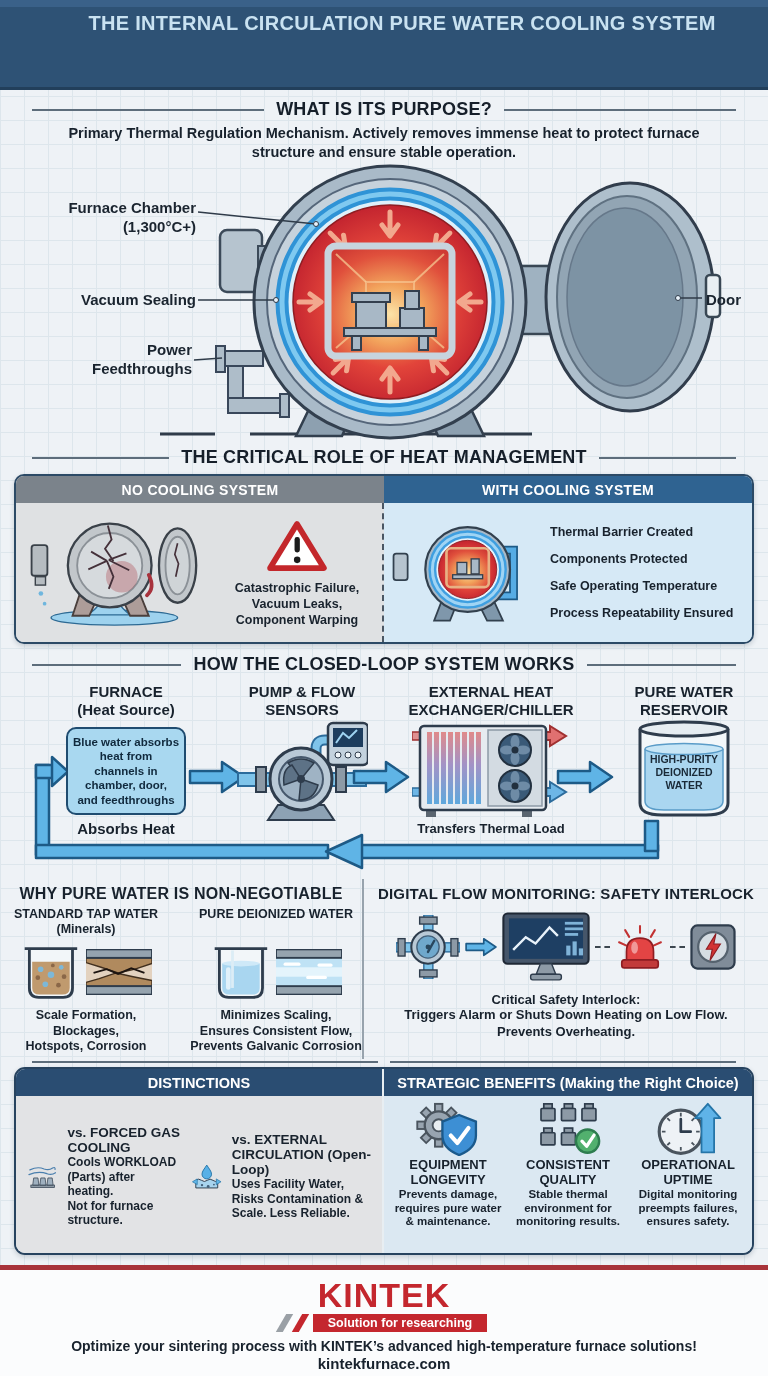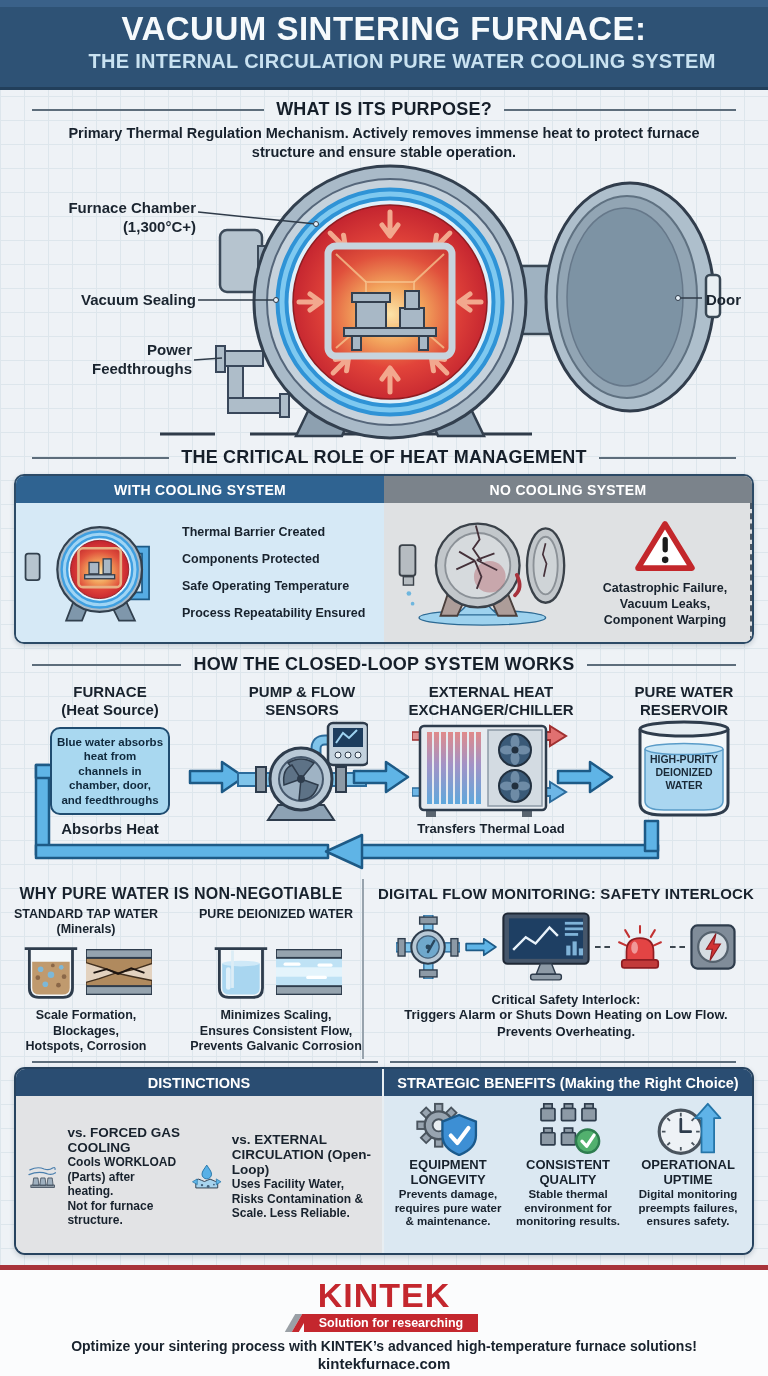--- a/index.html
+++ b/index.html
@@ -92,34 +92,33 @@
   .kd-body-r { flex:1; background:#dbe8f2; display:flex; justify-content:space-evenly; padding:5px 4px 3px; }
   .ben { width:120px; text-align:center; }
   .ben .icon { height:56px; display:flex; align-items:center; justify-content:center; }
   .ben .t { font-size:13px; font-weight:800; line-height:15px; }
   .ben .b { font-size:11.5px; font-weight:600; line-height:13.5px; margin-top:1px; }
 
   
   .footer { margin-top:10px; border-top:5px solid #a8333a; background:#fbfcfd; height:112px;
     display:flex; flex-direction:column; align-items:center; padding-top:7px; }
   .logo { color:#c4272e; font-size:34px; font-weight:800; letter-spacing:1px; line-height:36px; }
-  .logo-banner { display:flex; align-items:center; gap:0; margin-top:1px; }
+  .logo-banner { display:flex; align-items:center; gap:9px; margin-top:1px; }
   .stripe { width:7px; height:18px; transform:skewX(-30deg); }
   .s-gray { background:#9aa0a6; } .s-red { background:#c4272e; }
   .banner-box { background:#c4272e; color:#fff; font-size:12.5px; font-weight:700; padding:2px 15px; }
   .tagline { font-size:14px; font-weight:600; margin-top:6px; }
   .site { font-size:15px; font-weight:800; margin-top:1px; }
 </style>
 </head>
 <body>
 
 <div class="page">
 
   <div class="hdr">
-    <h1>VACUUM SINTERING FURNACE:</h1>
     <h2>THE INTERNAL CIRCULATION PURE WATER COOLING SYSTEM</h2>
   </div>
 
   <div class="purpose">
     <div class="rule-head">
       <span class="line"></span>
       <span class="t">WHAT IS ITS PURPOSE?</span>
       <span class="line"></span>
     </div>
     <div class="body">Primary Thermal Regulation Mechanism. Actively removes immense heat to protect furnace structure and ensure stable operation.</div>
@@ -232,46 +231,20 @@
 Feedthroughs</div>
     <div class="lbl lbl-door">Door</div>
   </div>
 
   <div class="rule-head" style="margin-top:2px">
     <span class="line"></span>
     <span class="t">THE CRITICAL ROLE OF HEAT MANAGEMENT</span>
     <span class="line"></span>
   </div>
   <div class="heat-panel">
-    <div class="heat-half wc">
-      <div class="heat-bar">WITH COOLING SYSTEM</div>
-      <div class="heat-body">
-        <svg width="150" height="120" viewBox="0 0 170 120">
-          <polygon points="60,88 76,94 68,114 50,114" fill="#7f97ab" stroke="#32404e" stroke-width="2"></polygon>
-          <polygon points="116,88 100,94 110,114 128,114" fill="#7f97ab" stroke="#32404e" stroke-width="2"></polygon>
-          <path d="M122 34 h18 v52 h-18" fill="none" stroke="#1d5a86" stroke-width="10"></path>
-          <path d="M122 34 h18 v52 h-18" fill="none" stroke="#56ace4" stroke-width="6"></path>
-          <rect x="4" y="38" width="16" height="30" rx="3" fill="#b6c4cf" stroke="#32404e" stroke-width="2"></rect>
-          <circle cx="88" cy="56" r="48" fill="#a9bac8" stroke="#32404e" stroke-width="2.5"></circle>
-          <circle cx="88" cy="56" r="40" fill="#e8f3fb" stroke="#3f9fe0" stroke-width="9"></circle>
-          <circle cx="88" cy="56" r="40" fill="none" stroke="#9fd4f4" stroke-width="3.5"></circle>
-          <circle cx="88" cy="56" r="33" fill="url(#g-hot)" stroke="#8e1d22" stroke-width="1"></circle>
-          <rect x="64" y="32" width="48" height="44" rx="5" fill="url(#g-hot2)" stroke="#e8b184" stroke-width="3"></rect>
-          <rect x="71" y="62" width="34" height="4.5" fill="#a8b8c6" stroke="#333f4e" stroke-width="1.5"></rect>
-          <rect x="76" y="48" width="11" height="13" fill="#a8b8c6" stroke="#333f4e" stroke-width="1.5"></rect>
-          <rect x="92" y="44" width="9" height="17" fill="#a8b8c6" stroke="#333f4e" stroke-width="1.5"></rect>
-        </svg>
-        <div class="wc-list">
-          <div>Thermal Barrier Created</div>
-          <div>Components Protected</div>
-          <div>Safe Operating Temperature</div>
-          <div>Process Repeatability Ensured</div>
-        </div>
-      </div>
-    </div>
     <div class="heat-half nc">
       <div class="heat-bar">NO COOLING SYSTEM</div>
       <div class="heat-body">
         <svg width="186" height="118" viewBox="0 0 200 120">
           <ellipse cx="95" cy="108" rx="68" ry="8" fill="#9ed2ee" stroke="#2d6a94" stroke-width="1.5"></ellipse>
           <path d="M84 76 C82 94 74 100 66 105 L112 105 C100 96 96 88 94 76 Z" fill="#9ed2ee" stroke="#2d6a94" stroke-width="1.5"></path>
           <polygon points="60,76 78,84 68,106 50,106" fill="#ad9d99" stroke="#4a3f3c" stroke-width="2"></polygon>
           <polygon points="120,76 102,84 112,106 132,106" fill="#ad9d99" stroke="#4a3f3c" stroke-width="2"></polygon>
           <rect x="6" y="30" width="17" height="33" rx="3" fill="#b6bcc1" stroke="#3a4149" stroke-width="2"></rect>
           <rect x="10" y="64" width="11" height="9" fill="#b6bcc1" stroke="#3a4149" stroke-width="1.5"></rect>
@@ -291,41 +264,67 @@
             <path d="M38 7 L71 61 H5 Z" fill="#ffffff" stroke="#c3272b" stroke-width="7" stroke-linejoin="round"></path>
             <rect x="35" y="23" width="6.5" height="19" rx="3" fill="#1c1c1c"></rect>
             <circle cx="38.2" cy="51" r="4" fill="#1c1c1c"></circle>
           </svg>
           <div class="nc-caption pre">Catastrophic Failure,
 Vacuum Leaks,
 Component Warping</div>
         </div>
       </div>
     </div>
+    <div class="heat-half wc">
+      <div class="heat-bar">WITH COOLING SYSTEM</div>
+      <div class="heat-body">
+        <svg width="150" height="120" viewBox="0 0 170 120">
+          <polygon points="60,88 76,94 68,114 50,114" fill="#7f97ab" stroke="#32404e" stroke-width="2"></polygon>
+          <polygon points="116,88 100,94 110,114 128,114" fill="#7f97ab" stroke="#32404e" stroke-width="2"></polygon>
+          <path d="M122 34 h18 v52 h-18" fill="none" stroke="#1d5a86" stroke-width="10"></path>
+          <path d="M122 34 h18 v52 h-18" fill="none" stroke="#56ace4" stroke-width="6"></path>
+          <rect x="4" y="38" width="16" height="30" rx="3" fill="#b6c4cf" stroke="#32404e" stroke-width="2"></rect>
+          <circle cx="88" cy="56" r="48" fill="#a9bac8" stroke="#32404e" stroke-width="2.5"></circle>
+          <circle cx="88" cy="56" r="40" fill="#e8f3fb" stroke="#3f9fe0" stroke-width="9"></circle>
+          <circle cx="88" cy="56" r="40" fill="none" stroke="#9fd4f4" stroke-width="3.5"></circle>
+          <circle cx="88" cy="56" r="33" fill="url(#g-hot)" stroke="#8e1d22" stroke-width="1"></circle>
+          <rect x="64" y="32" width="48" height="44" rx="5" fill="url(#g-hot2)" stroke="#e8b184" stroke-width="3"></rect>
+          <rect x="71" y="62" width="34" height="4.5" fill="#a8b8c6" stroke="#333f4e" stroke-width="1.5"></rect>
+          <rect x="76" y="48" width="11" height="13" fill="#a8b8c6" stroke="#333f4e" stroke-width="1.5"></rect>
+          <rect x="92" y="44" width="9" height="17" fill="#a8b8c6" stroke="#333f4e" stroke-width="1.5"></rect>
+        </svg>
+        <div class="wc-list">
+          <div>Thermal Barrier Created</div>
+          <div>Components Protected</div>
+          <div>Safe Operating Temperature</div>
+          <div>Process Repeatability Ensured</div>
+        </div>
+      </div>
+    </div>
   </div>
 
   <div class="rule-head" style="margin-top:10px">
     <span class="line"></span>
     <span class="t">HOW THE CLOSED-LOOP SYSTEM WORKS</span>
     <span class="line"></span>
   </div>
   <div class="loop-wrap">
     <svg class="loop-svg" width="768" height="192" viewBox="0 0 768 192">
       <g fill="#5fb4e6" stroke="#1d5a86" stroke-width="2.5" stroke-linejoin="round">
         <rect x="36" y="82" width="13" height="90"></rect>
         <rect x="36" y="82" width="18" height="13"></rect>
         <polygon points="52,74 52,103 68,88.5"></polygon>
         <rect x="36" y="162" width="292" height="13"></rect>
         <rect x="358" y="162" width="300" height="13"></rect>
         <rect x="645" y="138" width="13" height="30"></rect>
         <polygon points="362,152 362,185 326,168.5"></polygon>
       </g>
     </svg>
 
-    <div class="stage" style="left:20px; width:180px;">
+    <div class="stage" style="left:36px; width:180px;">
       <div class="st-title pre">FURNACE
 (Heat Source)</div>
       <div class="st-icon">
         <div class="furnace-box pre">Blue water absorbs
 heat from
 channels in
 chamber, door,
 and feedthroughs</div>
       </div>
       <div class="st-cap cap-big">Absorbs Heat</div>

